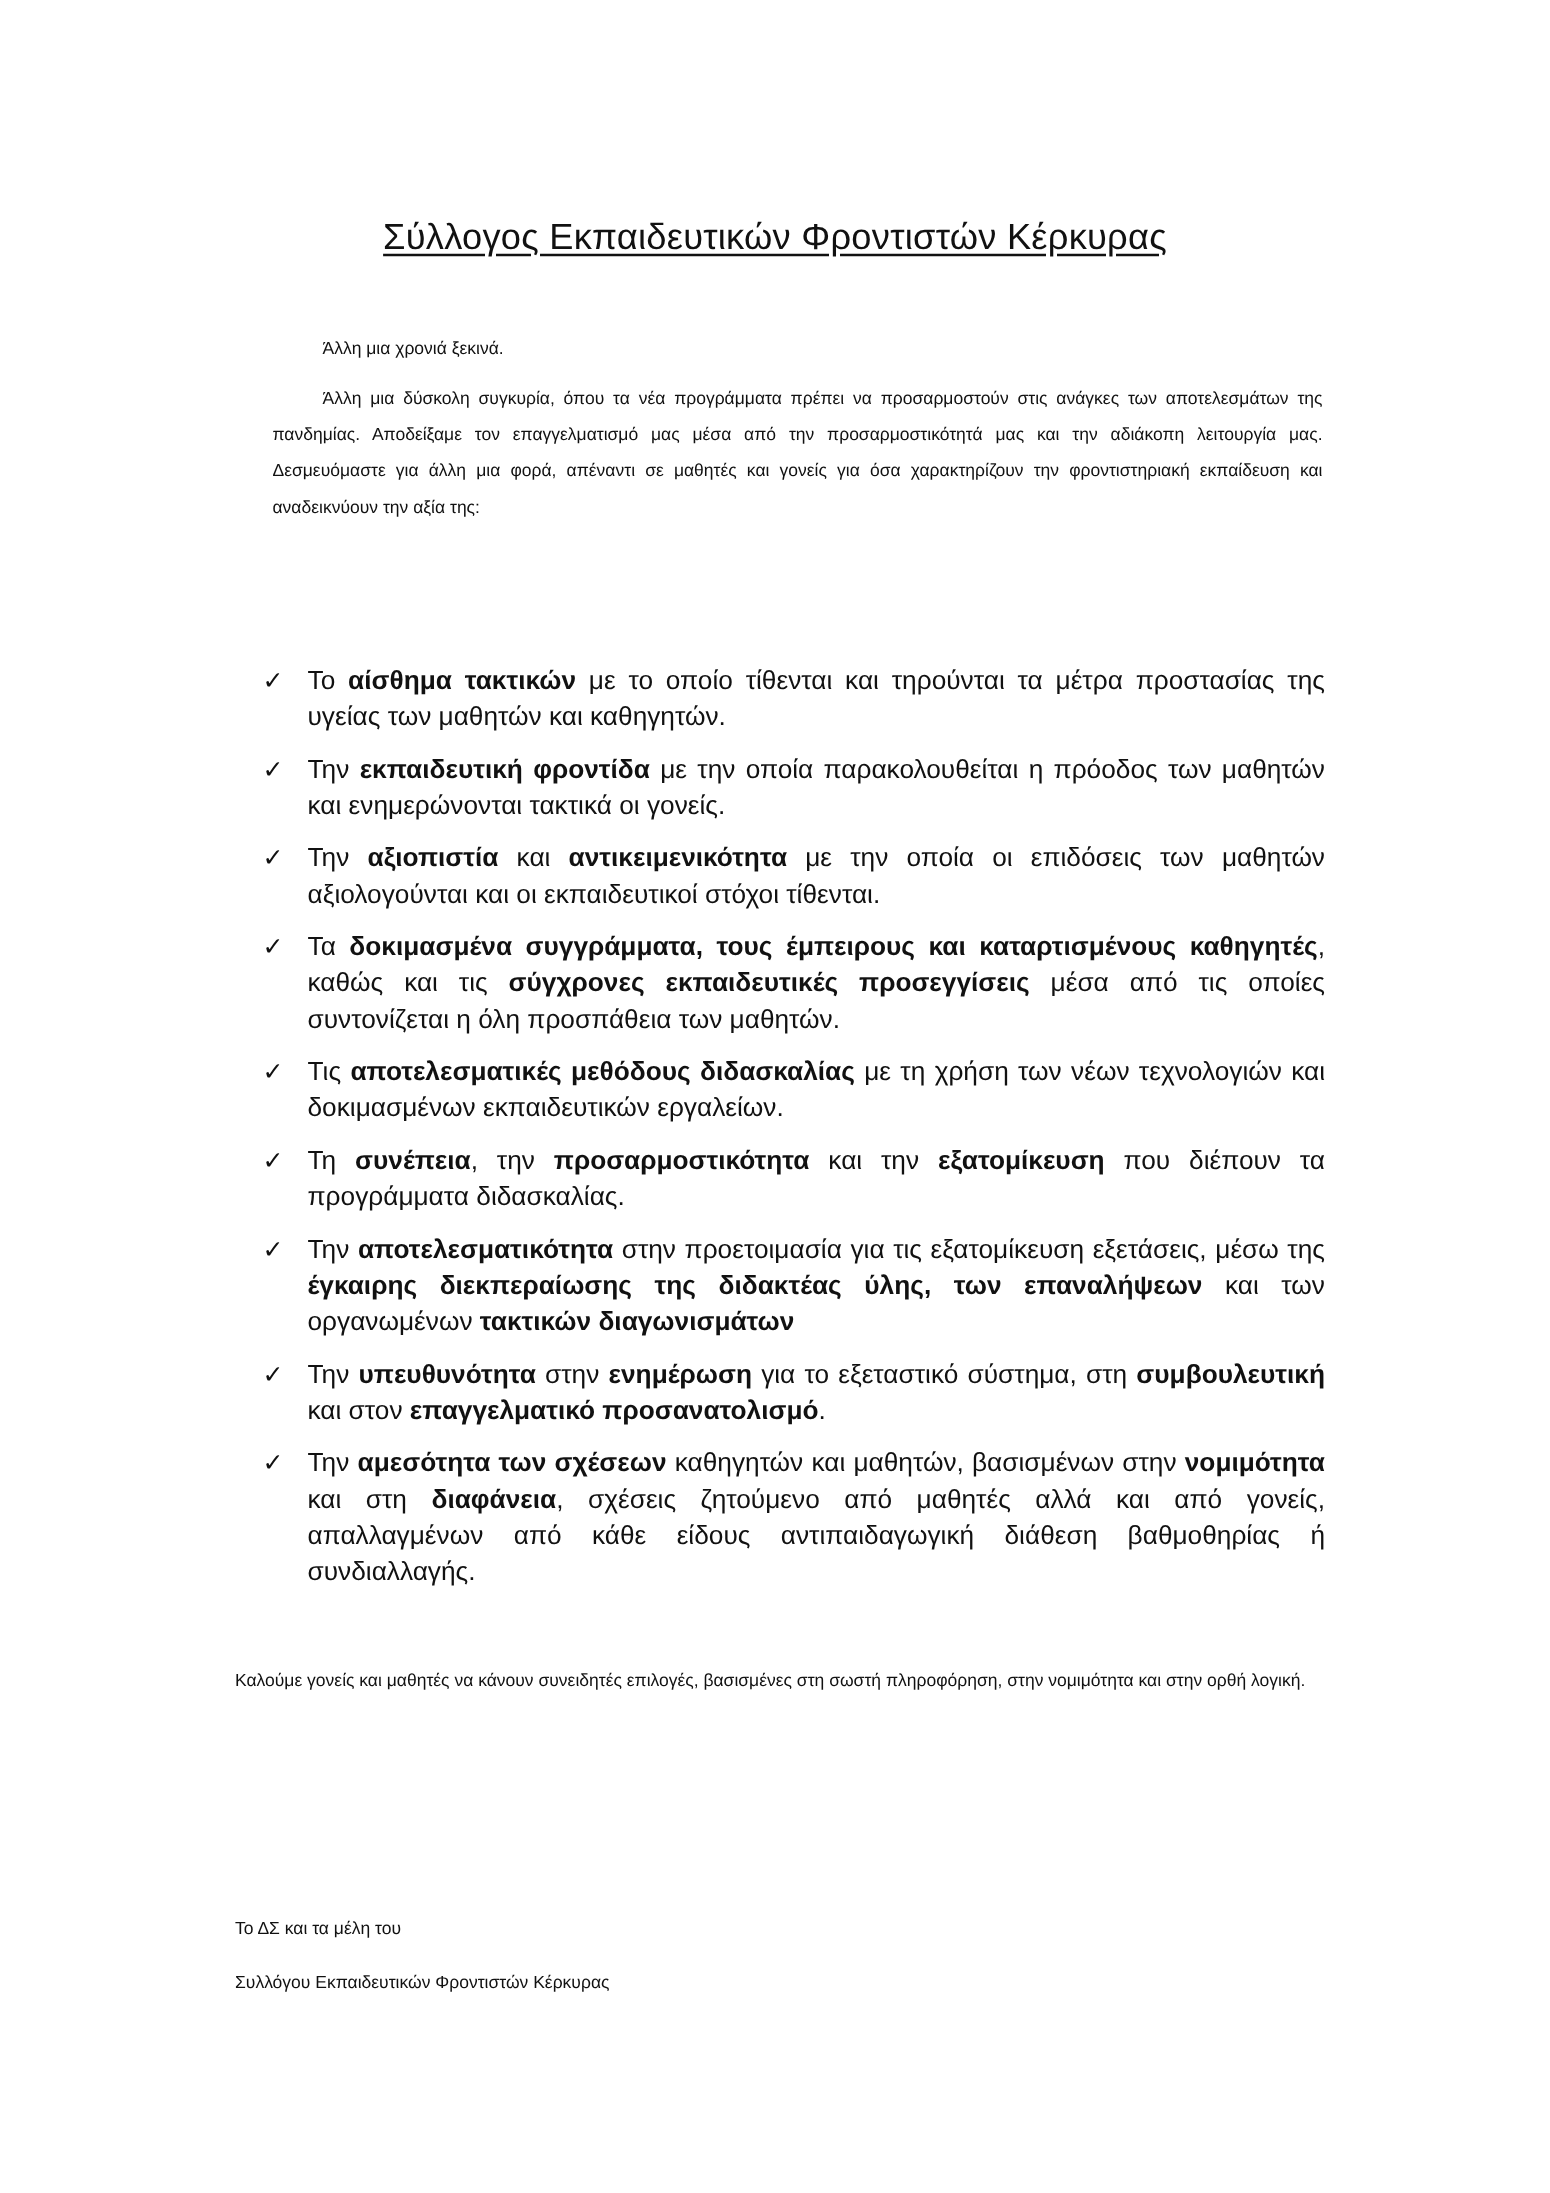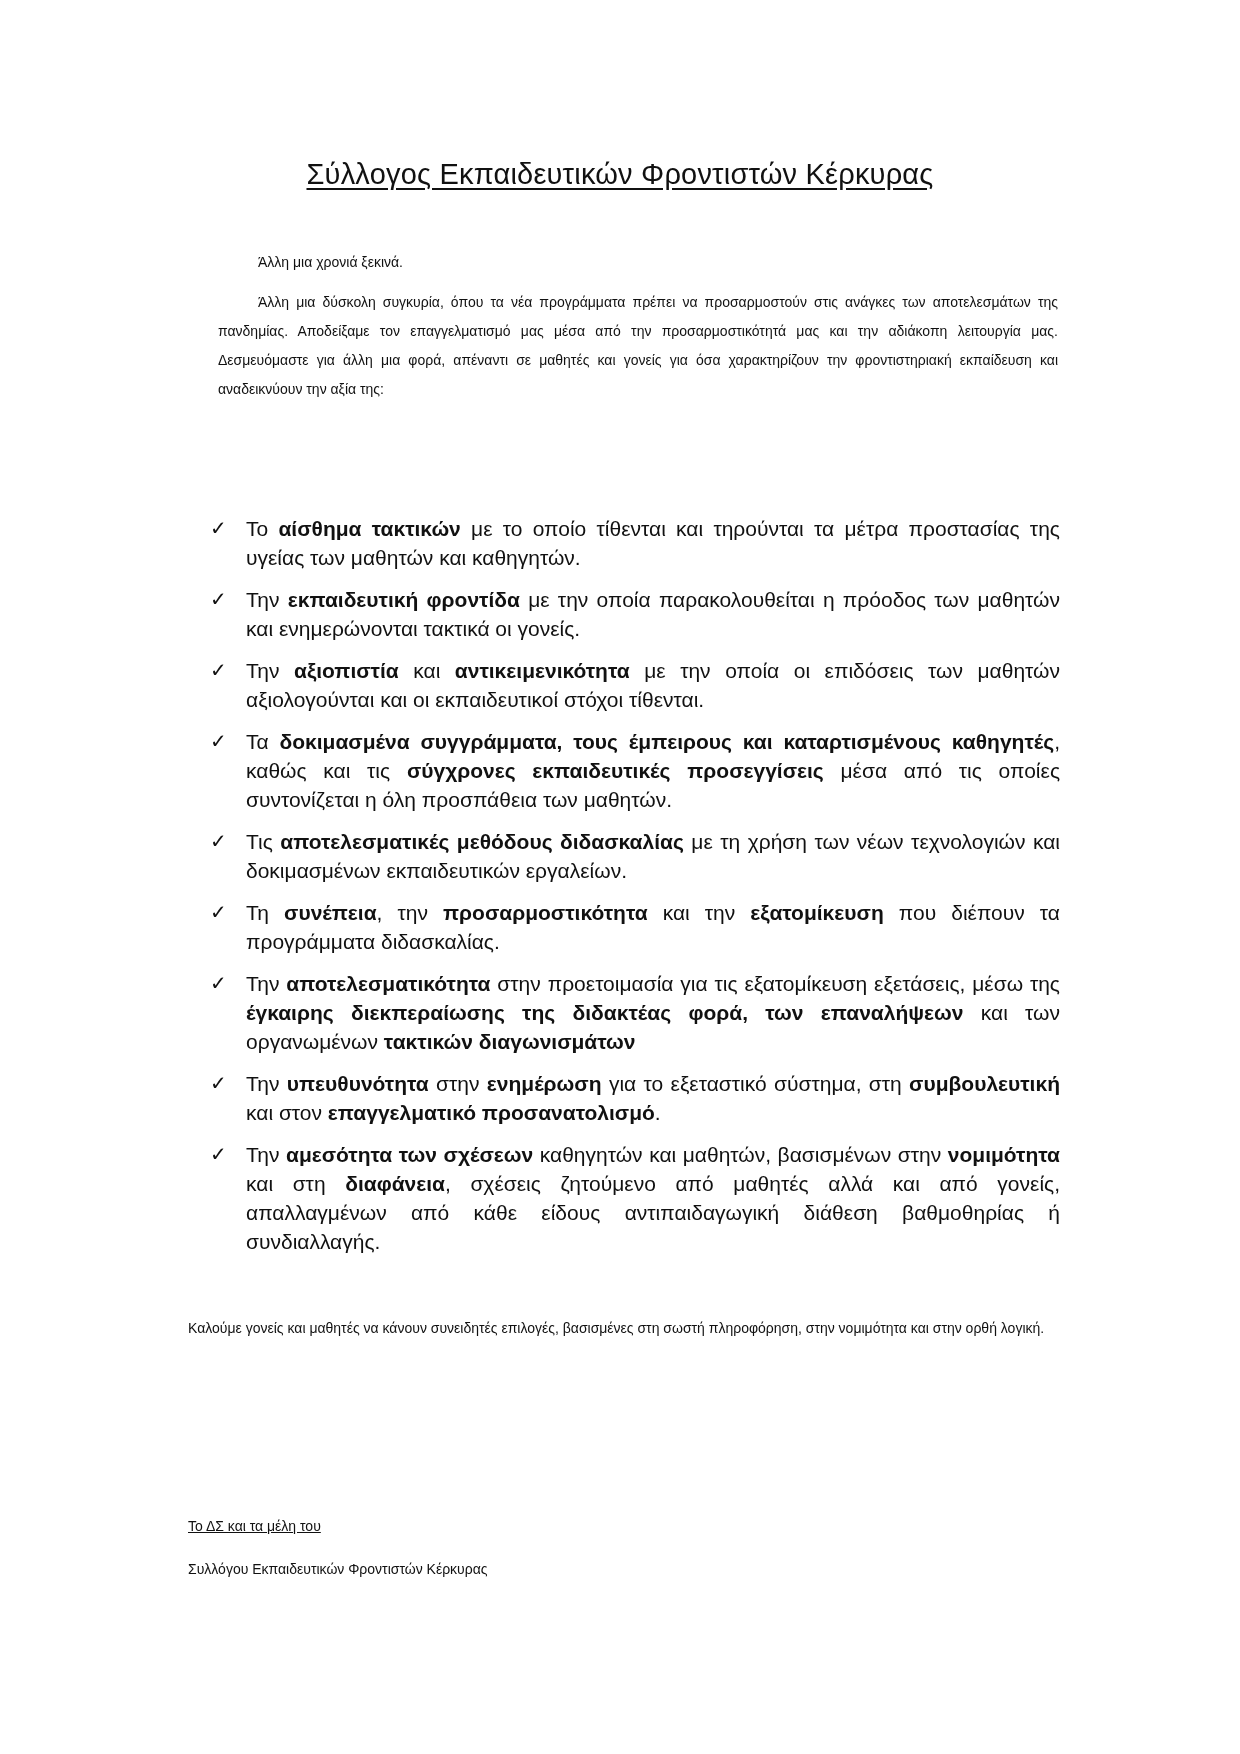--- a/index.html
+++ b/index.html
@@ -1,21 +1,21 @@
 <!DOCTYPE html>
 <html><head>
 <meta charset="utf-8">
 <style>
   html, body { margin: 0; padding: 0; background: #ffffff; }
   body {
     width: 1240px; height: 1754px; position: relative; overflow: hidden;
     font-family: "Liberation Sans", "DejaVu Sans", sans-serif;
     color: #111111;
   }
-  .page { position: absolute; left: 0; top: 0; width: 1240px; height: 1436px; }
+  .page { position: absolute; left: 0; top: 16px; width: 1240px; height: 1436px; }
   .title {
     position: absolute; left: 0; top: 158px; width: 1240px; text-align: center;
     font-size: 29px; text-decoration: underline; text-underline-offset: 4px;
     letter-spacing: 0.2px;
   }
   .intro {
     position: absolute; left: 218px; width: 840px;
     font-size: 14px; line-height: 29px;
   }
   .intro p { margin: 0; text-align: justify; text-indent: 40px; }
@@ -34,21 +34,21 @@
     position: absolute; left: 0; top: 0; font-size: 20px; line-height: 29px;
     font-family: "DejaVu Sans", sans-serif;
   }
   .checklist b { font-weight: bold; }
   .closing {
     position: absolute; left: 188px; width: 872px;
     font-size: 14px; line-height: 29px; margin: 0;
   }
   .closing-call { top: 1314px; text-align: justify; }
   .closing-wish { top: 1424px; }
-  .sign-1 { top: 1512px; text-decoration: underline; }
+  .sign-1 { top: 1512px; }
   .sign-2 { top: 1555px; }
 </style>
 </head>
 <body>
 
 <div class="page">
   <div class="title">Σύλλογος Εκπαιδευτικών Φροντιστών Κέρκυρας</div>
 
   <div class="intro p-start">
     <p>Άλλη μια χρονιά ξεκινά.</p>
@@ -58,21 +58,21 @@
     <p>Άλλη μια δύσκολη συγκυρία, όπου τα νέα προγράμματα πρέπει να προσαρμοστούν στις ανάγκες των αποτελεσμάτων της πανδημίας. Αποδείξαμε τον επαγγελματισμό μας μέσα από την προσαρμοστικότητά μας και την αδιάκοπη λειτουργία μας.  Δεσμευόμαστε για άλλη μια φορά, απέναντι σε μαθητές και γονείς για όσα χαρακτηρίζουν την φροντιστηριακή εκπαίδευση και αναδεικνύουν την αξία της:</p>
   </div>
 
   <ul class="checklist" id="checklist">
       <li><span class="check-icon">✓</span><span>Το </span><b>αίσθημα τακτικών</b><span> με το οποίο τίθενται και τηρούνται τα μέτρα προστασίας της υγείας των μαθητών και καθηγητών.</span></li>
       <li><span class="check-icon">✓</span><span>Την </span><b>εκπαιδευτική φροντίδα</b><span> με την οποία παρακολουθείται η πρόοδος των μαθητών και ενημερώνονται τακτικά οι γονείς.</span></li>
       <li><span class="check-icon">✓</span><span>Την </span><b>αξιοπιστία</b><span> και </span><b>αντικειμενικότητα</b><span> με την οποία οι επιδόσεις των μαθητών αξιολογούνται και οι εκπαιδευτικοί στόχοι τίθενται.</span></li>
       <li><span class="check-icon">✓</span><span>Τα </span><b>δοκιμασμένα συγγράμματα, τους έμπειρους και καταρτισμένους καθηγητές</b><span>, καθώς και τις </span><b>σύγχρονες εκπαιδευτικές προσεγγίσεις</b><span> μέσα από τις οποίες συντονίζεται η όλη προσπάθεια των μαθητών.</span></li>
       <li><span class="check-icon">✓</span><span>Τις </span><b>αποτελεσματικές μεθόδους διδασκαλίας</b><span> με τη χρήση των νέων τεχνολογιών και δοκιμασμένων εκπαιδευτικών εργαλείων.</span></li>
       <li><span class="check-icon">✓</span><span>Τη </span><b>συνέπεια</b><span>, την </span><b>προσαρμοστικότητα</b><span> και την </span><b>εξατομίκευση</b><span> που διέπουν τα προγράμματα διδασκαλίας.</span></li>
-      <li><span class="check-icon">✓</span><span>Την </span><b>αποτελεσματικότητα</b><span> στην προετοιμασία για τις εξατομίκευση εξετάσεις, μέσω της </span><b>έγκαιρης διεκπεραίωσης της διδακτέας φορά, των επαναλήψεων</b><span> και των οργανωμένων </span><b>τακτικών διαγωνισμάτων</b></li>
+      <li><span class="check-icon">✓</span><span>Την </span><b>αποτελεσματικότητα</b><span> στην προετοιμασία για τις εξατομίκευση εξετάσεις, μέσω της </span><b>έγκαιρης διεκπεραίωσης της διδακτέας ύλης, των επαναλήψεων</b><span> και των οργανωμένων </span><b>τακτικών διαγωνισμάτων</b></li>
       <li><span class="check-icon">✓</span><span>Την </span><b>υπευθυνότητα</b><span> στην </span><b>ενημέρωση</b><span> για το εξεταστικό σύστημα, στη </span><b>συμβουλευτική</b><span> και στον </span><b>επαγγελματικό προσανατολισμό</b><span>.</span></li>
       <li><span class="check-icon">✓</span><span>Την </span><b>αμεσότητα των σχέσεων</b><span> καθηγητών και μαθητών, βασισμένων στην </span><b>νομιμότητα</b><span> και στη </span><b>διαφάνεια</b><span>, σχέσεις ζητούμενο από μαθητές αλλά και από γονείς, απαλλαγμένων από κάθε είδους αντιπαιδαγωγική διάθεση βαθμοθηρίας ή συνδιαλλαγής.</span></li>
     </ul>
 
   <p class="closing closing-call">Καλούμε γονείς και μαθητές να κάνουν συνειδητές επιλογές, βασισμένες στη σωστή πληροφόρηση, στην νομιμότητα και στην ορθή λογική.</p>
   <p class="closing sign-1">Το ΔΣ και τα μέλη του</p>
   <p class="closing sign-2">Συλλόγου Εκπαιδευτικών Φροντιστών Κέρκυρας</p>
 </div>
 
 </body></html>

